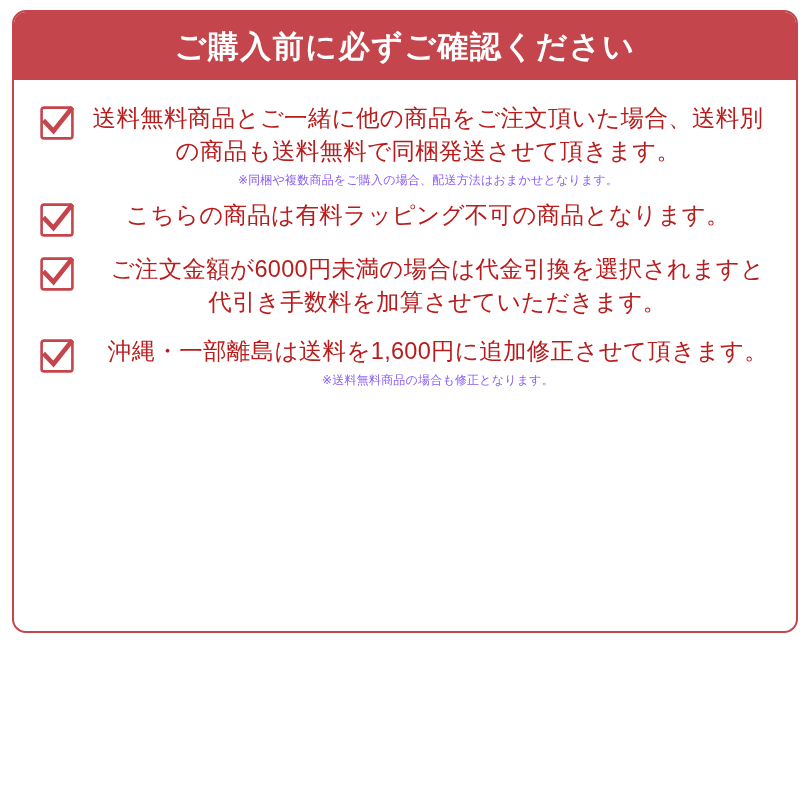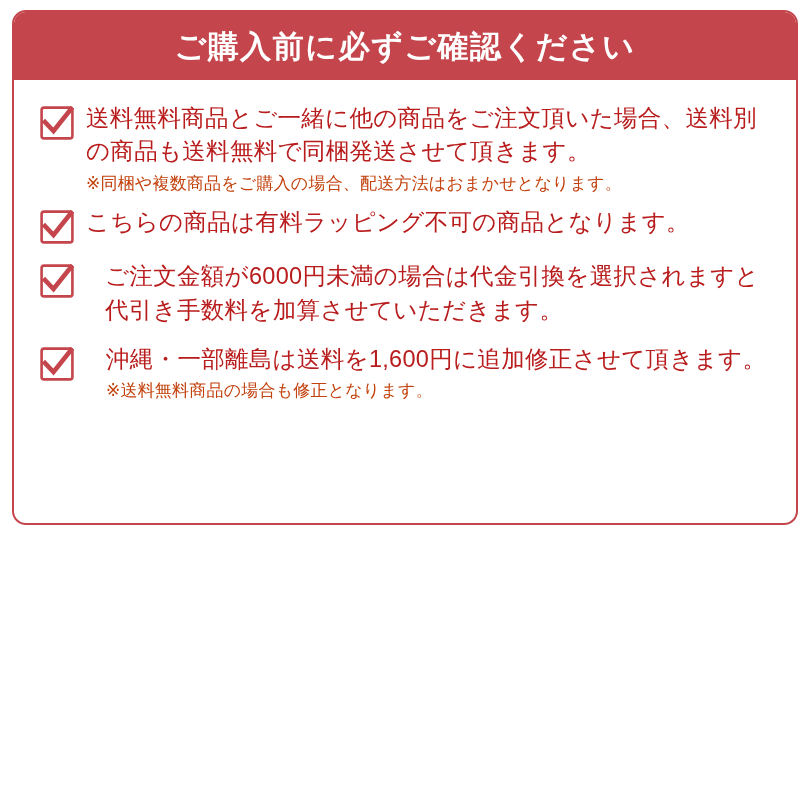--- a/index.html
+++ b/index.html
@@ -12,26 +12,27 @@
     background: #ffffff;
     font-family: "Liberation Sans", "DejaVu Sans", sans-serif;
     -webkit-font-smoothing: antialiased;
   }
 
   .notice-card {
     position: absolute;
     left: 12px;
     top: 10px;
     width: 786px;
-    height: 515px;
+    height: 623px;
     box-sizing: border-box;
     border: 2px solid #c4454b;
     border-radius: 14px;
     background: #ffffff;
     overflow: hidden;
+    text-align: center;
   }
 
   .notice-header {
     height: 68px;
     background: #c4454b;
     border-top-left-radius: 10px;
     border-top-right-radius: 10px;
     display: flex;
     align-items: center;
     justify-content: center;
@@ -75,22 +76,22 @@
   }
 
   .item-main {
     color: #b91c1c;
     font-size: 23.5px;
     line-height: 1.42;
     letter-spacing: 0.3px;
   }
 
   .item-note {
-    color: #c2410c;
-    font-size: 17px;
+    color: #8b5cf6;
+    font-size: 12px;
     line-height: 1.5;
     letter-spacing: 0.2px;
     margin-top: 2px;
   }
 
   .item-note:empty {
     display: none;
   }
 
   

